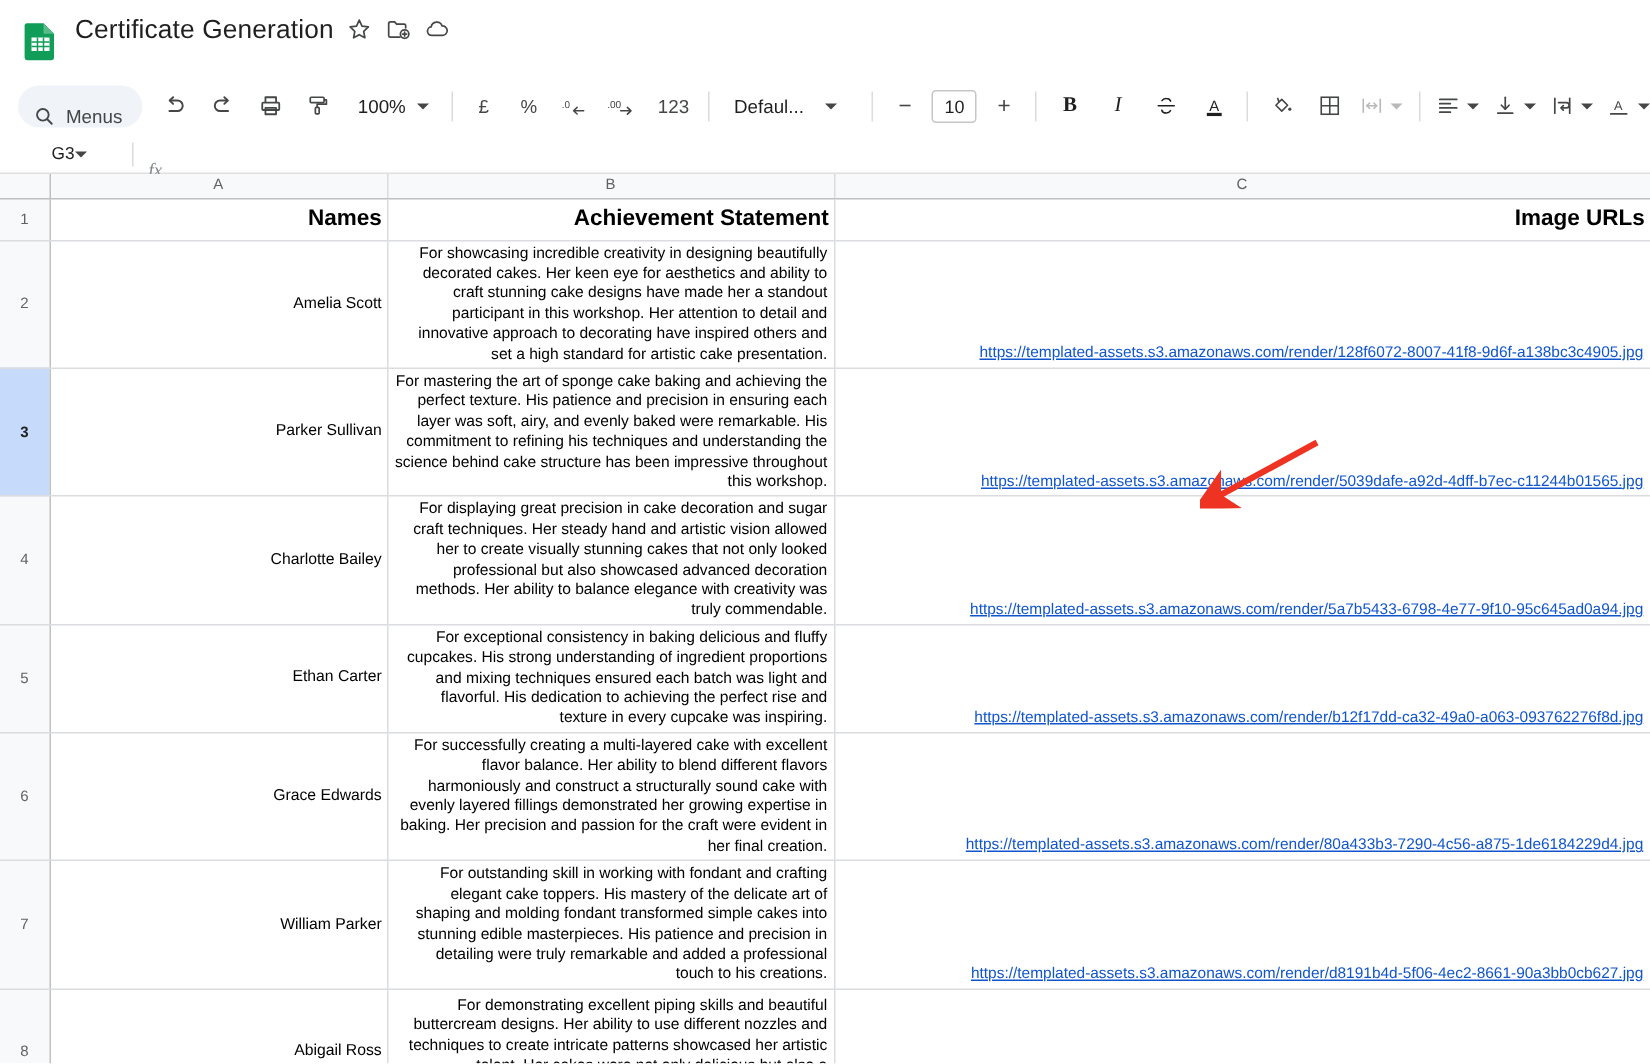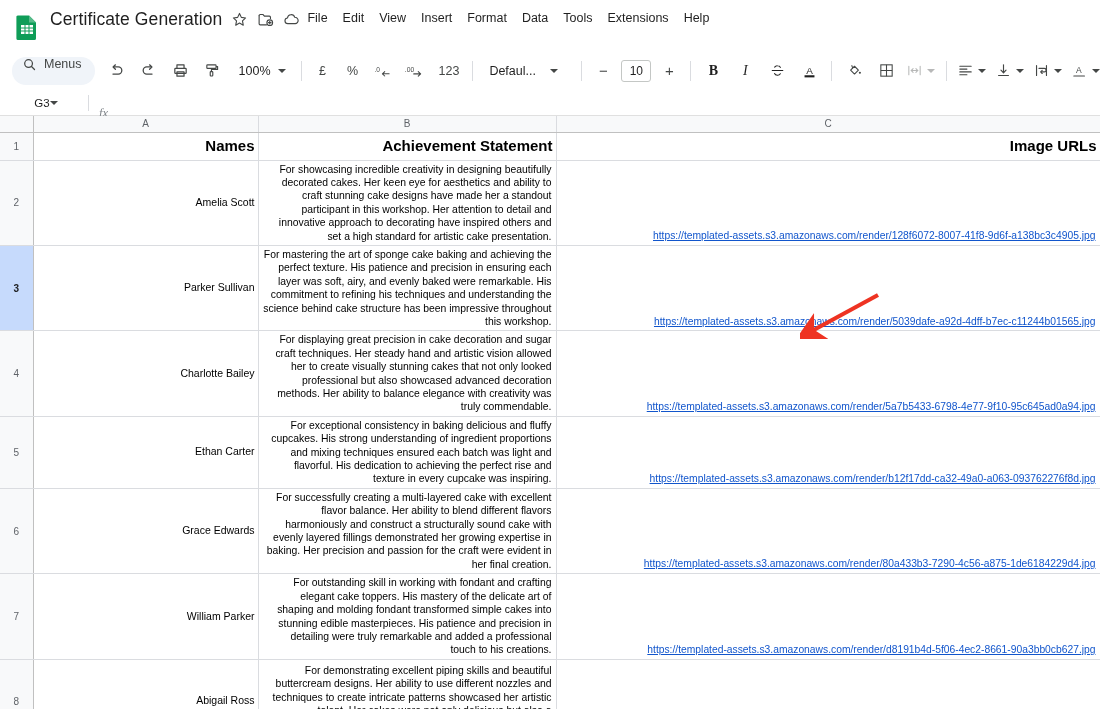--- a/index.html
+++ b/index.html
@@ -81,21 +81,21 @@
     margin: 0 2px;
   }
   .tb-btn svg { display: block; }
   .tb-sep {
     width: 1px; height: 20px;
     background: #dadce0;
     margin: 0 6px;
     flex: 0 0 auto;
   }
   .menus-chip {
-    display: flex; align-items: flex-start;
+    display: flex; align-items: flex-end;
     gap: 7px;
     height: 28px;
     padding: 0 13px 0 10px;
     border-radius: 14px;
     background: #f0f4f9;
     cursor: pointer;
     margin-right: 6px;
     margin-left: 4px;
     flex: 0 0 auto;
   }
@@ -310,31 +310,20 @@
           <circle cx="18" cy="16.5" r="4"></circle>
           <path d="M18 14.6v3.8M16.1 16.5h3.8"></path>
         </svg>
       </span>
       <span class="title-icon">
         <svg width="18" height="18" viewBox="0 0 24 24" fill="none" stroke="#444746" stroke-width="1.6" stroke-linecap="round" stroke-linejoin="round">
           <path d="M6.8 18.5a4 4 0 0 1-.5-7.97A5.3 5.3 0 0 1 16.6 9.6a3.9 3.9 0 0 1 .6 8.9z"></path>
         </svg>
       </span>
     </div>
-    <div class="menubar">
-      <div class="menu-item">File</div>
-      <div class="menu-item">Edit</div>
-      <div class="menu-item">View</div>
-      <div class="menu-item">Insert</div>
-      <div class="menu-item">Format</div>
-      <div class="menu-item">Data</div>
-      <div class="menu-item">Tools</div>
-      <div class="menu-item">Extensions</div>
-      <div class="menu-item">Help</div>
-    </div>
   </div>
 </div>
 
 <div class="toolbar">
 
   <div class="menus-chip">
     <span style="display:flex">
       <svg width="15" height="15" viewBox="0 0 24 24" fill="none" stroke="#444746" stroke-width="2" stroke-linecap="round">
         <circle cx="10.5" cy="10.5" r="6.2"></circle>
           <path d="M15.2 15.2L20 20"></path>

